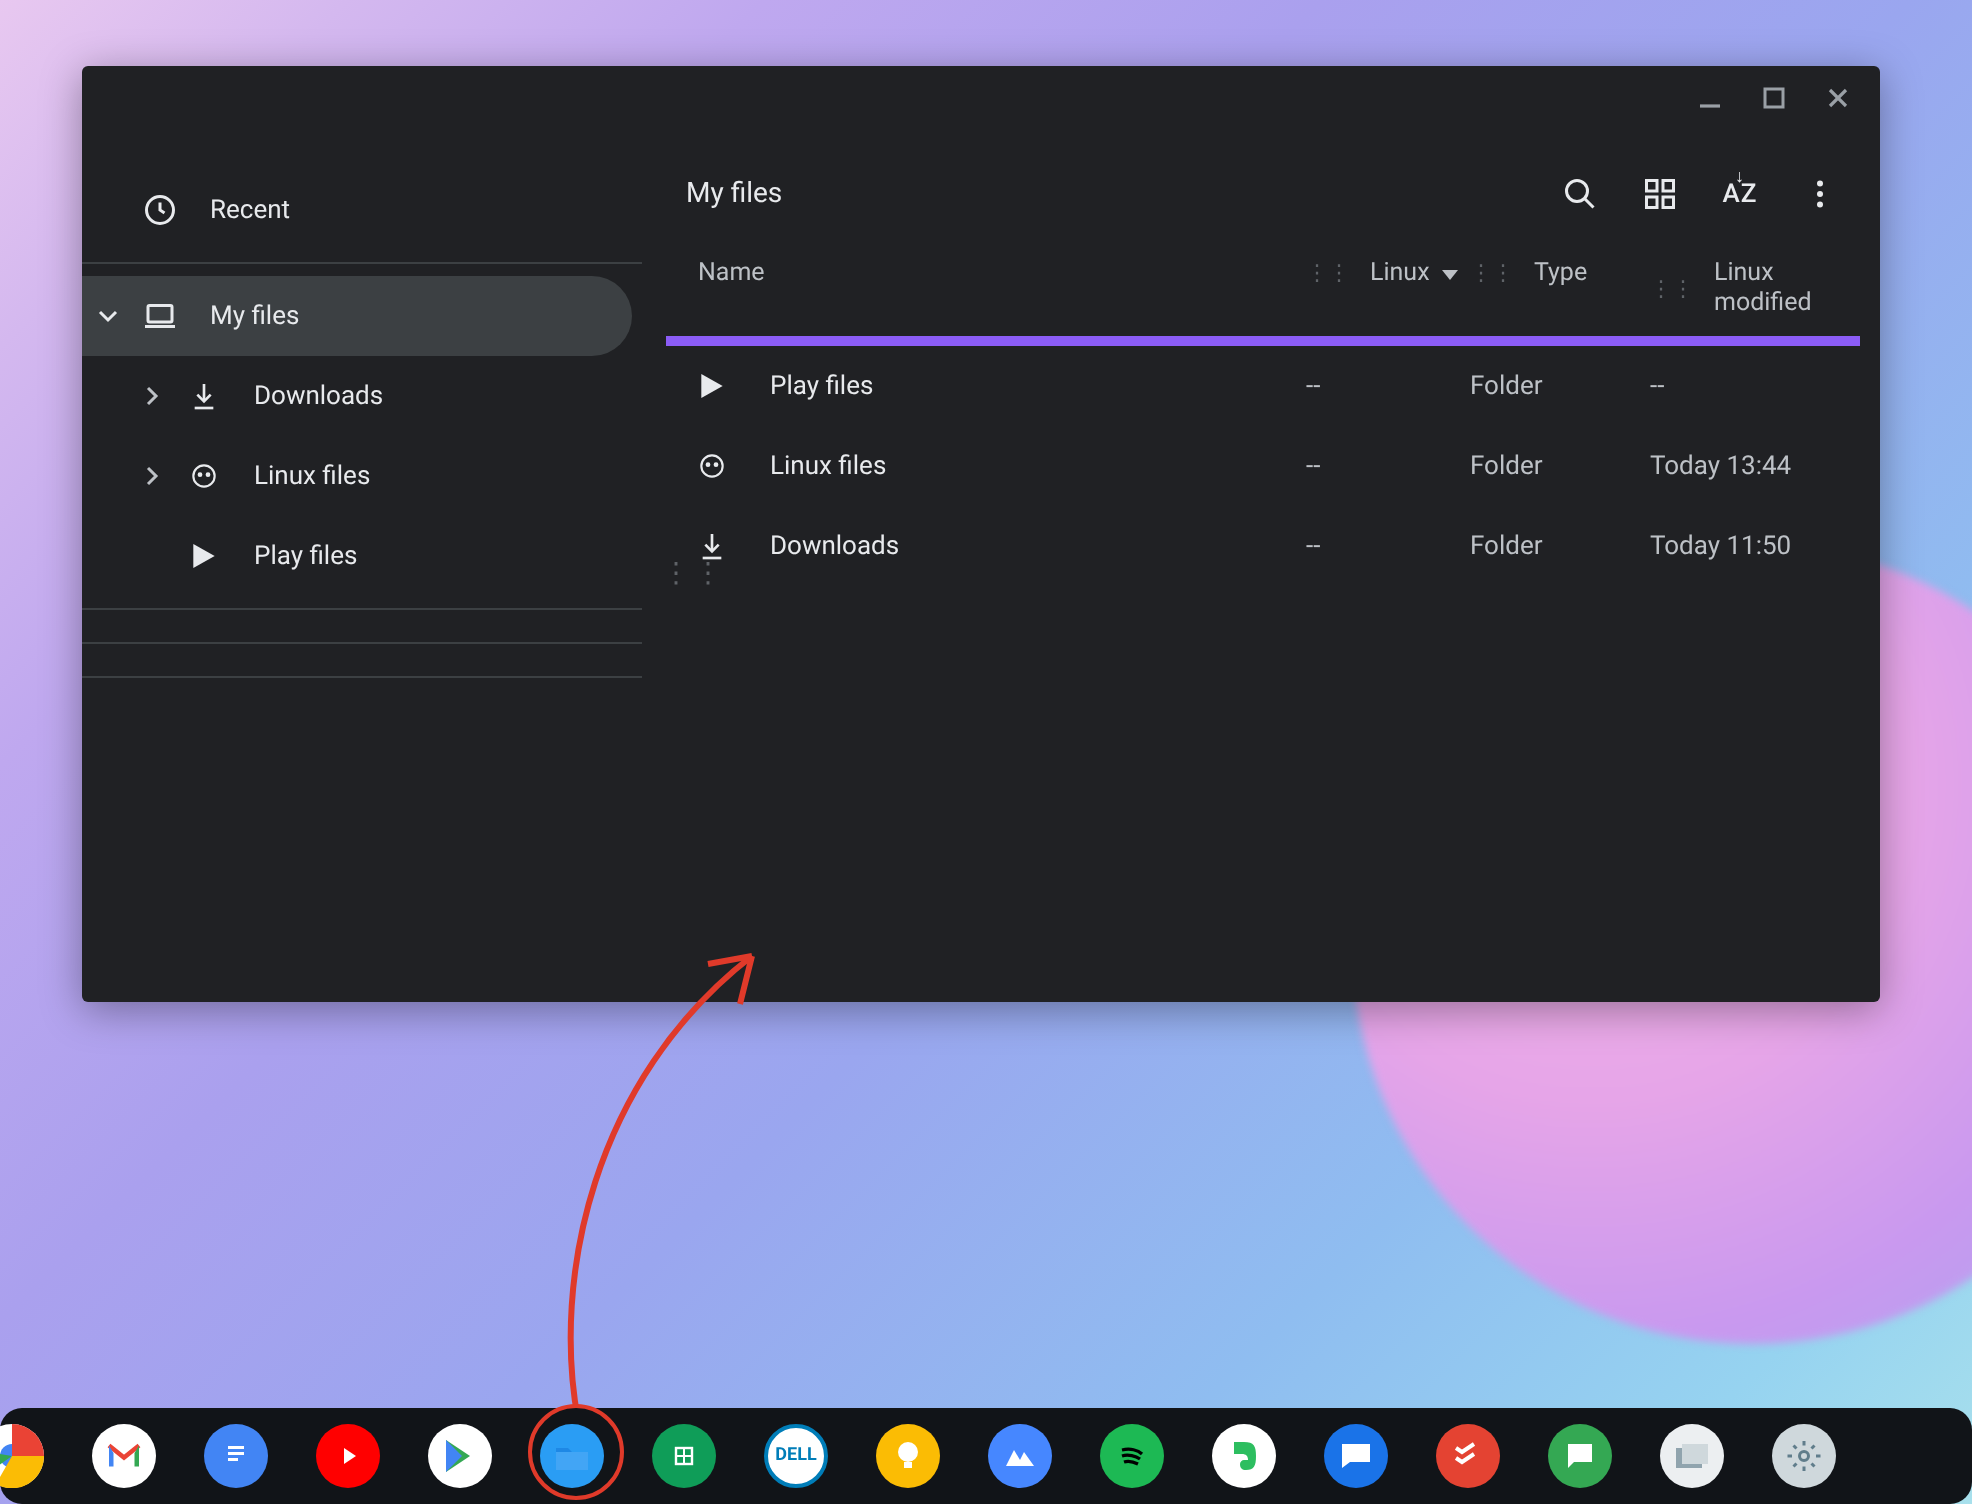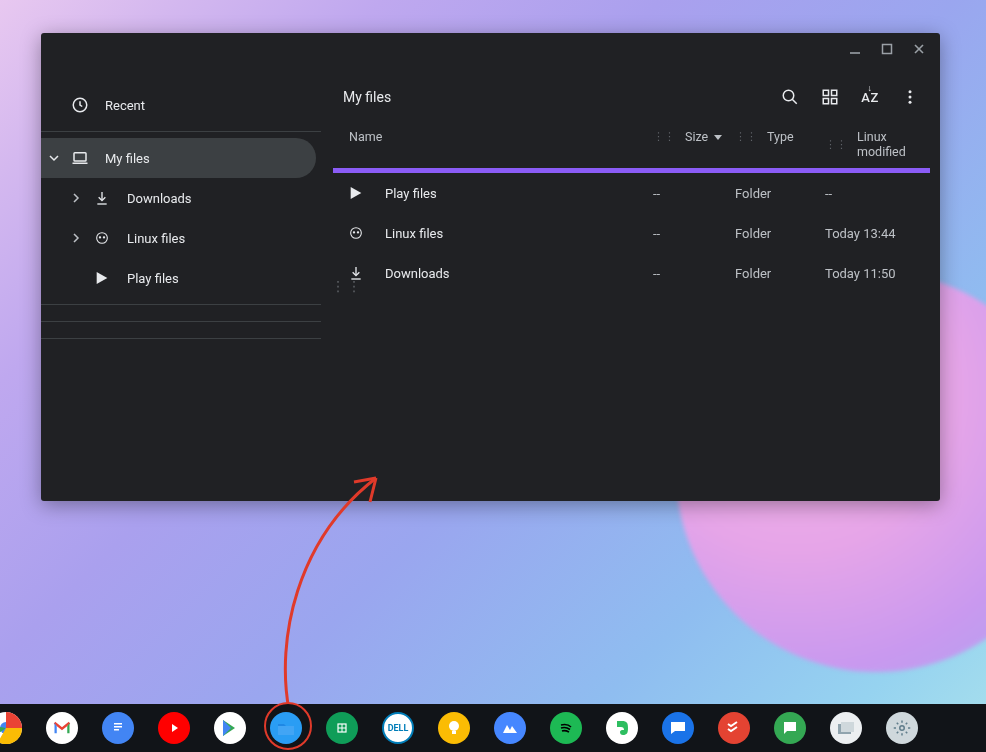--- a/index.html
+++ b/index.html
@@ -63,21 +63,21 @@
   .row .c-size { width:82px; color:#bdc1c6; }
   .row .c-type { width:90px; color:#bdc1c6; }
   .row .c-date { width:105px; color:#bdc1c6; }
   .row .c-name { flex:1; }
 
   .drag-handle { position:absolute; left:290px; top:245px; color:#5f6368; font-size:14px; letter-spacing:2px;}
 
   
   .taskbar {
     position:absolute; left:0; right:0; bottom:0; height:48px;
-    background:#111418; display:flex; align-items:center; gap:24px; padding-left:0;
+    background:#111418; display:flex; align-items:center; gap:24px; padding-left:0;border-radius:11px;
   }
   .ticon {
     width:32px; height:32px; border-radius:50%;
     display:flex; align-items:center; justify-content:center;
     font-size:15px; color:#fff; cursor:pointer;
   }
   .files-highlight {
     position:absolute; left:264px; bottom:2px; width:48px; height:48px;
     border:2.5px solid #e03a2a; border-radius:50%;
   }
@@ -218,21 +218,21 @@
               <circle cx="12" cy="12" r="2"></circle>
               <circle cx="12" cy="19" r="2"></circle>
             </svg>
           </div>
       </div>
 
       <div class="header-row">
         <div class="col-name"><span>Name</span></div>
         <div class="col-size">
             <span class="grip">⋮⋮</span>
-            <span>Size</span> 
+            <span>Linux</span> 
             <svg width="12" height="12" viewBox="0 0 12 12">
               <path d="M6 9L2 4h8z" fill="#bdc1c6"></path>
             </svg>
           </div>
         <div class="col-type">
             <span class="grip">⋮⋮</span>
             <span>Type</span>
           </div>
         <div class="col-date">
             <span class="grip">⋮⋮</span>

